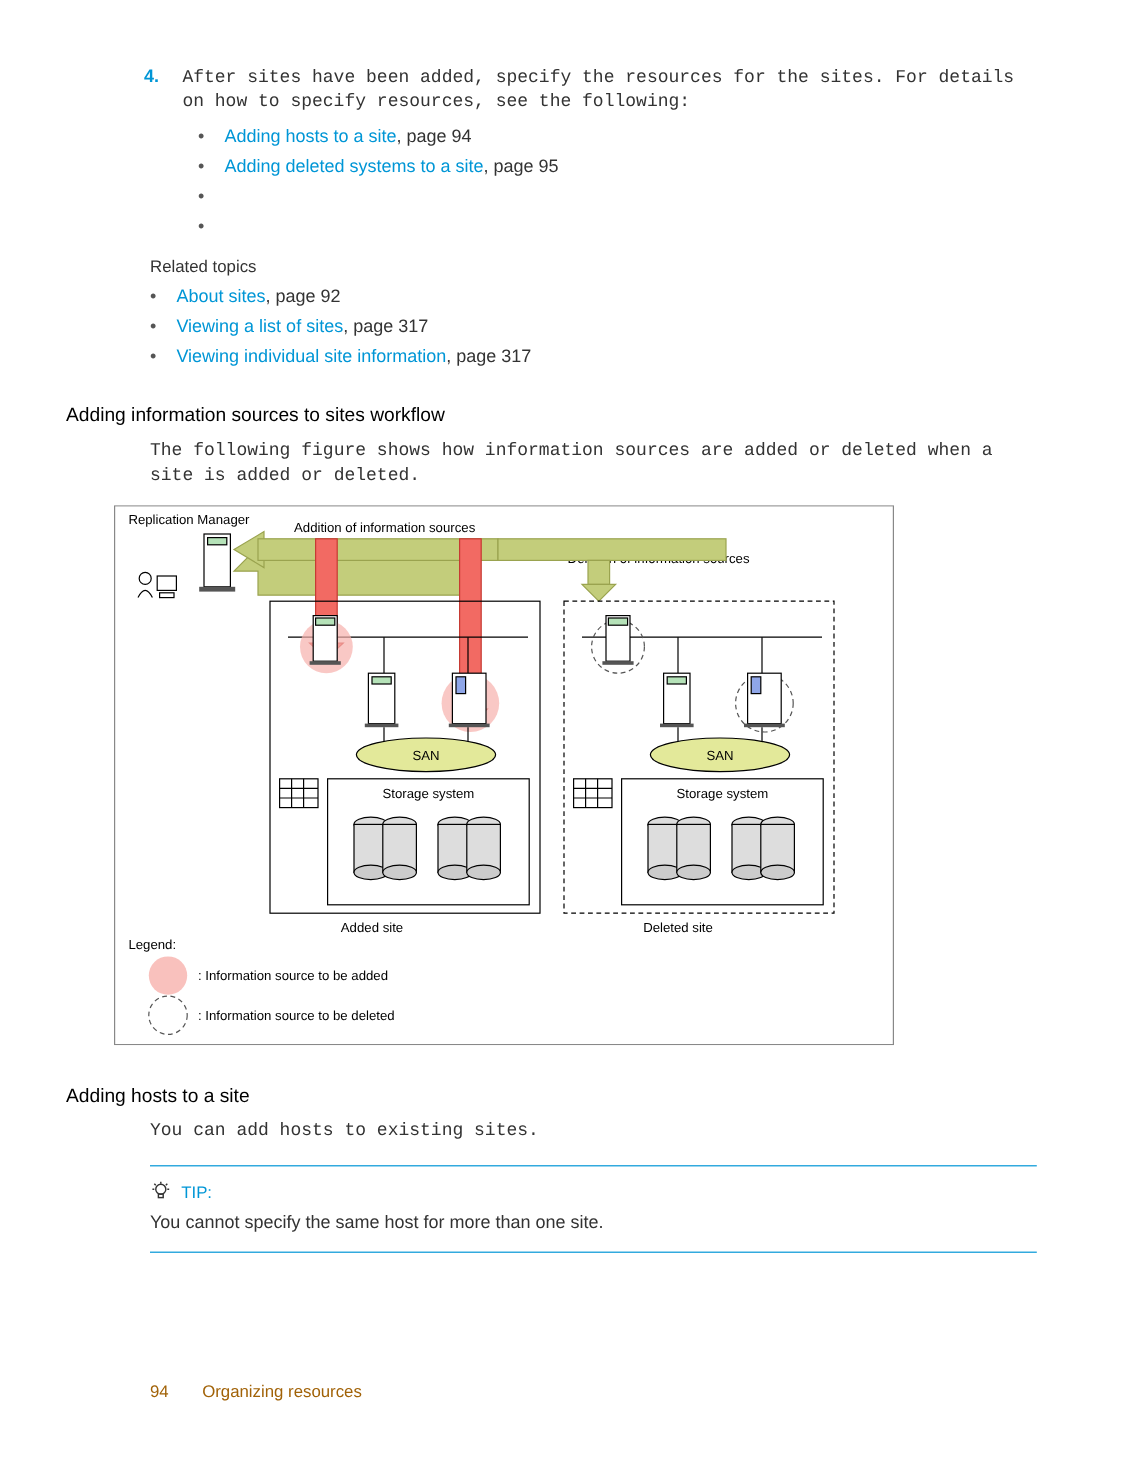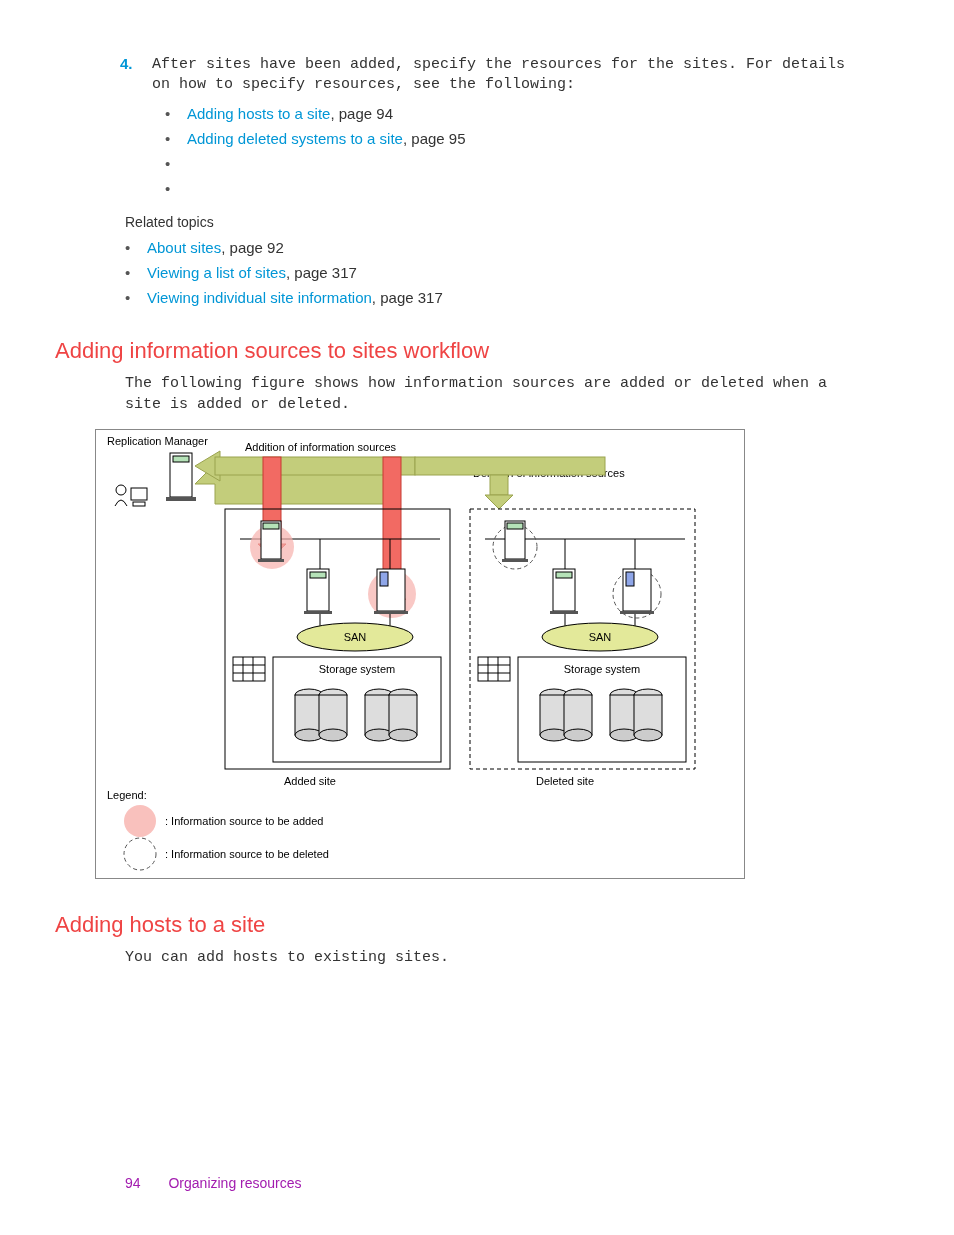--- a/index.html
+++ b/index.html
@@ -53,23 +53,23 @@
     margin-left: 70px;
     margin-top: 14px;
     font-weight: normal;
     font-size: 14px;
   }
   .related-bullets {
     margin-left: 70px;
     margin-top: 8px;
   }
   h2.section {
-    color: #ef4444;
+    color: #000000;
     font-weight: normal;
-    font-size: 22px;
+    font-size: 16px;
     margin: 30px 0 10px 0;
   }
   .body-text {
     margin-left: 70px;
     line-height: 1.35;
     margin-bottom: 8px;
     font-family: Liberation Mono, monospace;
   }
   .diagram {
     margin-left: 40px;
@@ -93,24 +93,24 @@
   .tip-label {
     color: #0096d6;
     font-size: 14px;
   }
   .tip-rule-bottom {
     border-top: 1px solid #0096d6;
     margin-top: 16px;
   }
   .footer {
     position: absolute;
-    bottom: 44px;
+    bottom: 68px;
     left: 125px;
     font-size: 14px;
-    color: #a21caf;
+    color: #a16207;
   }
   .footer .pg {
     margin-right: 24px;
   }
   .diag-text {
     font-family: Arial, sans-serif;
     font-size: 11px;
     fill: #000;
   }
 </style>
@@ -318,19 +318,36 @@
       <circle cx="45" cy="392" r="16" fill="#f7b1ac" fill-opacity="0.8" stroke="none"></circle>
       <text x="70" y="396" class="diag-text">: Information source to be added</text>
       <circle cx="45" cy="425" r="16" fill="none" stroke="#555" stroke-dasharray="4 3"></circle>
       <text x="70" y="429" class="diag-text">: Information source to be deleted</text>
     </svg>
   </div>
 
   <h2 class="section">Adding hosts to a site</h2>
   <div class="body-text">You can add hosts to existing sites.</div>
 
+  <div class="tip-block">
+    <div class="tip-rule"></div>
+    <div class="tip-head">
+      <svg width="18" height="18" viewBox="0 0 18 18">
+        <circle cx="9" cy="7" r="4.2" fill="none" stroke="#333" stroke-width="1.2"></circle>
+        <rect x="7" y="11" width="4" height="3" fill="none" stroke="#333" stroke-width="1.2"></rect>
+        <line x1="9" y1="0.8" x2="9" y2="2.4" stroke="#333" stroke-width="1.2"></line>
+        <line x1="2" y1="7" x2="3.6" y2="7" stroke="#333" stroke-width="1.2"></line>
+        <line x1="14.4" y1="7" x2="16" y2="7" stroke="#333" stroke-width="1.2"></line>
+        <line x1="3.6" y1="2.5" x2="4.8" y2="3.7" stroke="#333" stroke-width="1.2"></line>
+        <line x1="13.2" y1="3.7" x2="14.4" y2="2.5" stroke="#333" stroke-width="1.2"></line>
+      </svg>
+      <span class="tip-label">TIP:</span>
+    </div>
+    <div>You cannot specify the same host for more than one site.</div>
+    <div class="tip-rule-bottom"></div>
+  </div>
 
   <div class="footer">
     <span class="pg">94</span>
     <span>Organizing resources</span>
   </div>
 
 </div>
 
 </body></html>

